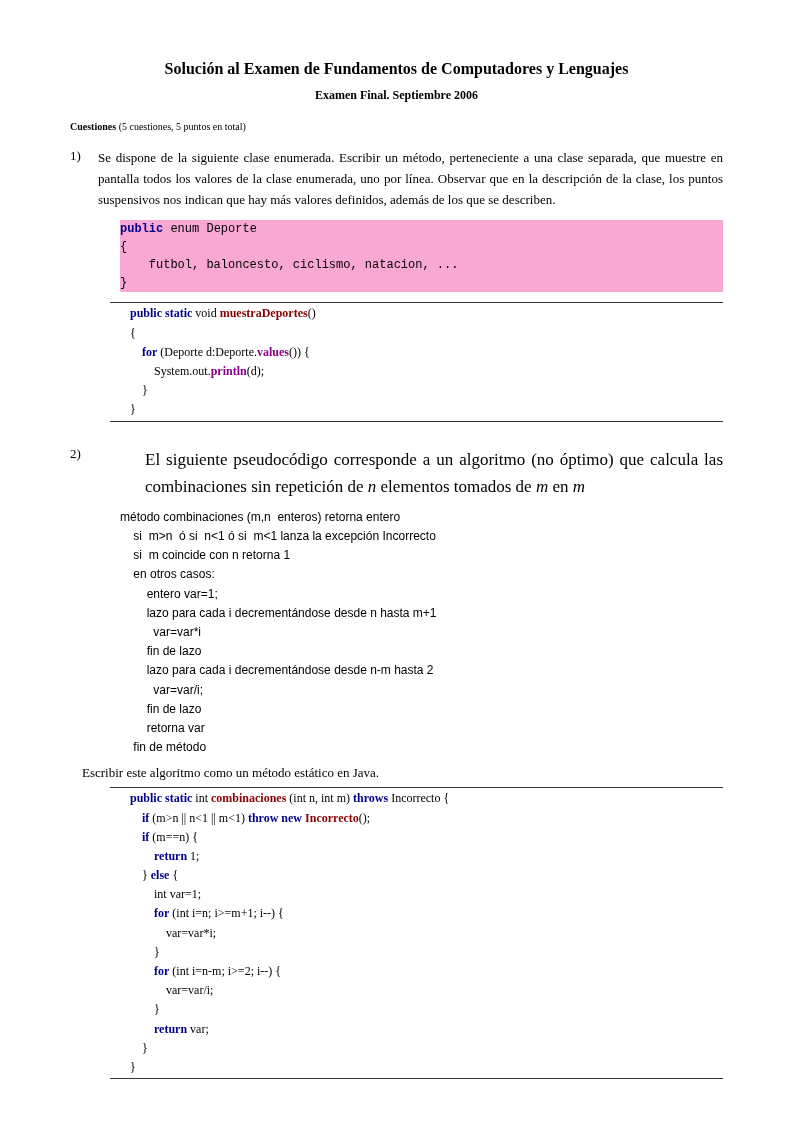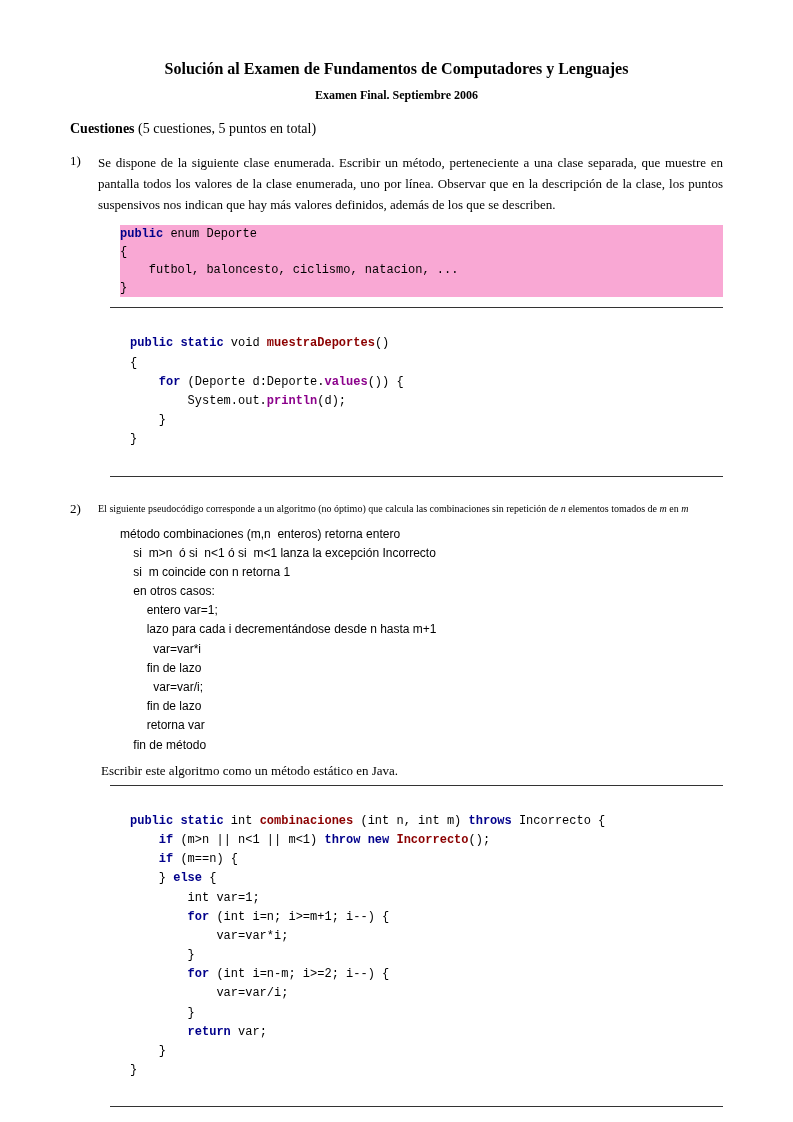--- a/index.html
+++ b/index.html
@@ -18,43 +18,43 @@
       font-weight: bold;
       margin-bottom: 10px;
     }
     .subtitle {
       text-align: center;
       font-size: 12px;
       font-weight: bold;
       margin-bottom: 18px;
     }
     .section-header {
-      font-size: 14px;
+      font-size: 10px;
       margin-bottom: 16px;
     }
     .section-header span.bold {
       font-weight: bold;
     }
     .question {
       margin-bottom: 20px;
     }
     .code-block {
       font-family: "Courier New", Courier, monospace;
       font-size: 12px;
       background: #f9a8d4;
       border: none;
       margin: 10px 0 10px 30px;
       line-height: 1.5;
     }
     .code-box {
       border-top: 1.5px solid #333;
       border-bottom: 1.5px solid #333;
-      padding: 26px 20px;
+      padding: 1px 20px;
       margin: 4px 0;
-      font-family: Liberation Mono, monospace;
+      font-family: Liberation Serif, serif;
       font-size: 12px;
       line-height: 1.6;
     }
     .kw { color: #00008B; font-weight: bold; }
     .fn { color: #8B0000; font-weight: bold; }
     .fn2 { color: #8B008B; font-weight: bold; }
     .pseudo {
       font-family: Liberation Sans, sans-serif;
       font-size: 12px;
       margin: 8px 0 8px 30px;
@@ -92,46 +92,48 @@
     <div><span>&nbsp;&nbsp;&nbsp;&nbsp;</span><span class="kw">for</span><span> (Deporte d:Deporte.</span><span class="fn2">values</span><span>()) {</span></div>
     <div><span>&nbsp;&nbsp;&nbsp;&nbsp;&nbsp;&nbsp;&nbsp;&nbsp;System.out.</span><span class="fn2">println</span><span>(d);</span></div>
     <div><span>&nbsp;&nbsp;&nbsp;&nbsp;}</span></div>
     <div><span>}</span></div>
   </div>
 </div>
 
 <div class="question" style="margin-top:18px;">
   <div style="display:flex; align-items:flex-start;">
     <span style="min-width:28px; font-size:13px;">2)</span>
-    <p style="text-align:justify; line-height:1.6; font-size:10px;">
+    <p style="text-align:justify; line-height:1.6; font-size:17px;margin-left:47px;">
       El siguiente pseudocódigo corresponde a un algoritmo (no óptimo) que calcula las combinaciones sin repetición de <em>n</em> elementos tomados de <em>m</em> en <em>m</em>
     </p>
   </div>
 
   <div class="pseudo" style="margin-left:50px;">
     <div>método combinaciones (m,n &nbsp;enteros) retorna entero</div>
     <div>&nbsp;&nbsp;&nbsp;&nbsp;si &nbsp;m&gt;n &nbsp;ó si &nbsp;n&lt;1 ó si &nbsp;m&lt;1 lanza la excepción Incorrecto</div>
     <div>&nbsp;&nbsp;&nbsp;&nbsp;si &nbsp;m coincide con n retorna 1</div>
     <div>&nbsp;&nbsp;&nbsp;&nbsp;en otros casos:</div>
     <div>&nbsp;&nbsp;&nbsp;&nbsp;&nbsp;&nbsp;&nbsp;&nbsp;entero var=1;</div>
     <div>&nbsp;&nbsp;&nbsp;&nbsp;&nbsp;&nbsp;&nbsp;&nbsp;lazo para cada i decrementándose desde n hasta m+1</div>
     <div>&nbsp;&nbsp;&nbsp;&nbsp;&nbsp;&nbsp;&nbsp;&nbsp;&nbsp;&nbsp;var=var*i</div>
     <div>&nbsp;&nbsp;&nbsp;&nbsp;&nbsp;&nbsp;&nbsp;&nbsp;fin de lazo</div>
+    <div>&nbsp;&nbsp;&nbsp;&nbsp;&nbsp;&nbsp;&nbsp;&nbsp;lazo para cada i decrementándose desde n-m hasta 2</div>
     <div>&nbsp;&nbsp;&nbsp;&nbsp;&nbsp;&nbsp;&nbsp;&nbsp;&nbsp;&nbsp;var=var/i;</div>
     <div>&nbsp;&nbsp;&nbsp;&nbsp;&nbsp;&nbsp;&nbsp;&nbsp;fin de lazo</div>
     <div>&nbsp;&nbsp;&nbsp;&nbsp;&nbsp;&nbsp;&nbsp;&nbsp;retorna var</div>
     <div>&nbsp;&nbsp;&nbsp;&nbsp;fin de método</div>
   </div>
 
-  <p style="margin-left:31px; margin-top:8px; margin-bottom:6px; font-size:13px;">Escribir este algoritmo como un método estático en Java.</p>
+  <p style="margin-left:12px; margin-top:8px; margin-bottom:6px; font-size:13px;">Escribir este algoritmo como un método estático en Java.</p>
 
   <div class="code-box" style="margin-left:40px;">
     <div><span class="kw">public static</span><span> int </span><span class="fn">combinaciones</span><span> (int n, int m) </span><span class="kw">throws</span><span> Incorrecto {</span></div>
     <div>&nbsp;&nbsp;&nbsp;&nbsp;<span class="kw">if</span><span> (m&gt;n || n&lt;1 || m&lt;1) </span><span class="kw">throw new</span><span> </span><span class="fn">Incorrecto</span><span>();</span></div>
     <div>&nbsp;&nbsp;&nbsp;&nbsp;<span class="kw">if</span><span> (m==n) {</span></div>
+    <div>&nbsp;&nbsp;&nbsp;&nbsp;&nbsp;&nbsp;&nbsp;&nbsp;<span class="kw">return</span><span> 1;</span></div>
     <div>&nbsp;&nbsp;&nbsp;&nbsp;} <span class="kw">else</span><span> {</span></div>
     <div>&nbsp;&nbsp;&nbsp;&nbsp;&nbsp;&nbsp;&nbsp;&nbsp;int var=1;</div>
     <div>&nbsp;&nbsp;&nbsp;&nbsp;&nbsp;&nbsp;&nbsp;&nbsp;<span class="kw">for</span><span> (int i=n; i&gt;=m+1; i--) {</span></div>
     <div>&nbsp;&nbsp;&nbsp;&nbsp;&nbsp;&nbsp;&nbsp;&nbsp;&nbsp;&nbsp;&nbsp;&nbsp;var=var*i;</div>
     <div>&nbsp;&nbsp;&nbsp;&nbsp;&nbsp;&nbsp;&nbsp;&nbsp;}</div>
     <div>&nbsp;&nbsp;&nbsp;&nbsp;&nbsp;&nbsp;&nbsp;&nbsp;<span class="kw">for</span><span> (int i=n-m; i&gt;=2; i--) {</span></div>
     <div>&nbsp;&nbsp;&nbsp;&nbsp;&nbsp;&nbsp;&nbsp;&nbsp;&nbsp;&nbsp;&nbsp;&nbsp;var=var/i;</div>
     <div>&nbsp;&nbsp;&nbsp;&nbsp;&nbsp;&nbsp;&nbsp;&nbsp;}</div>
     <div>&nbsp;&nbsp;&nbsp;&nbsp;&nbsp;&nbsp;&nbsp;&nbsp;<span class="kw">return</span><span> var;</span></div>
     <div>&nbsp;&nbsp;&nbsp;&nbsp;}</div>

